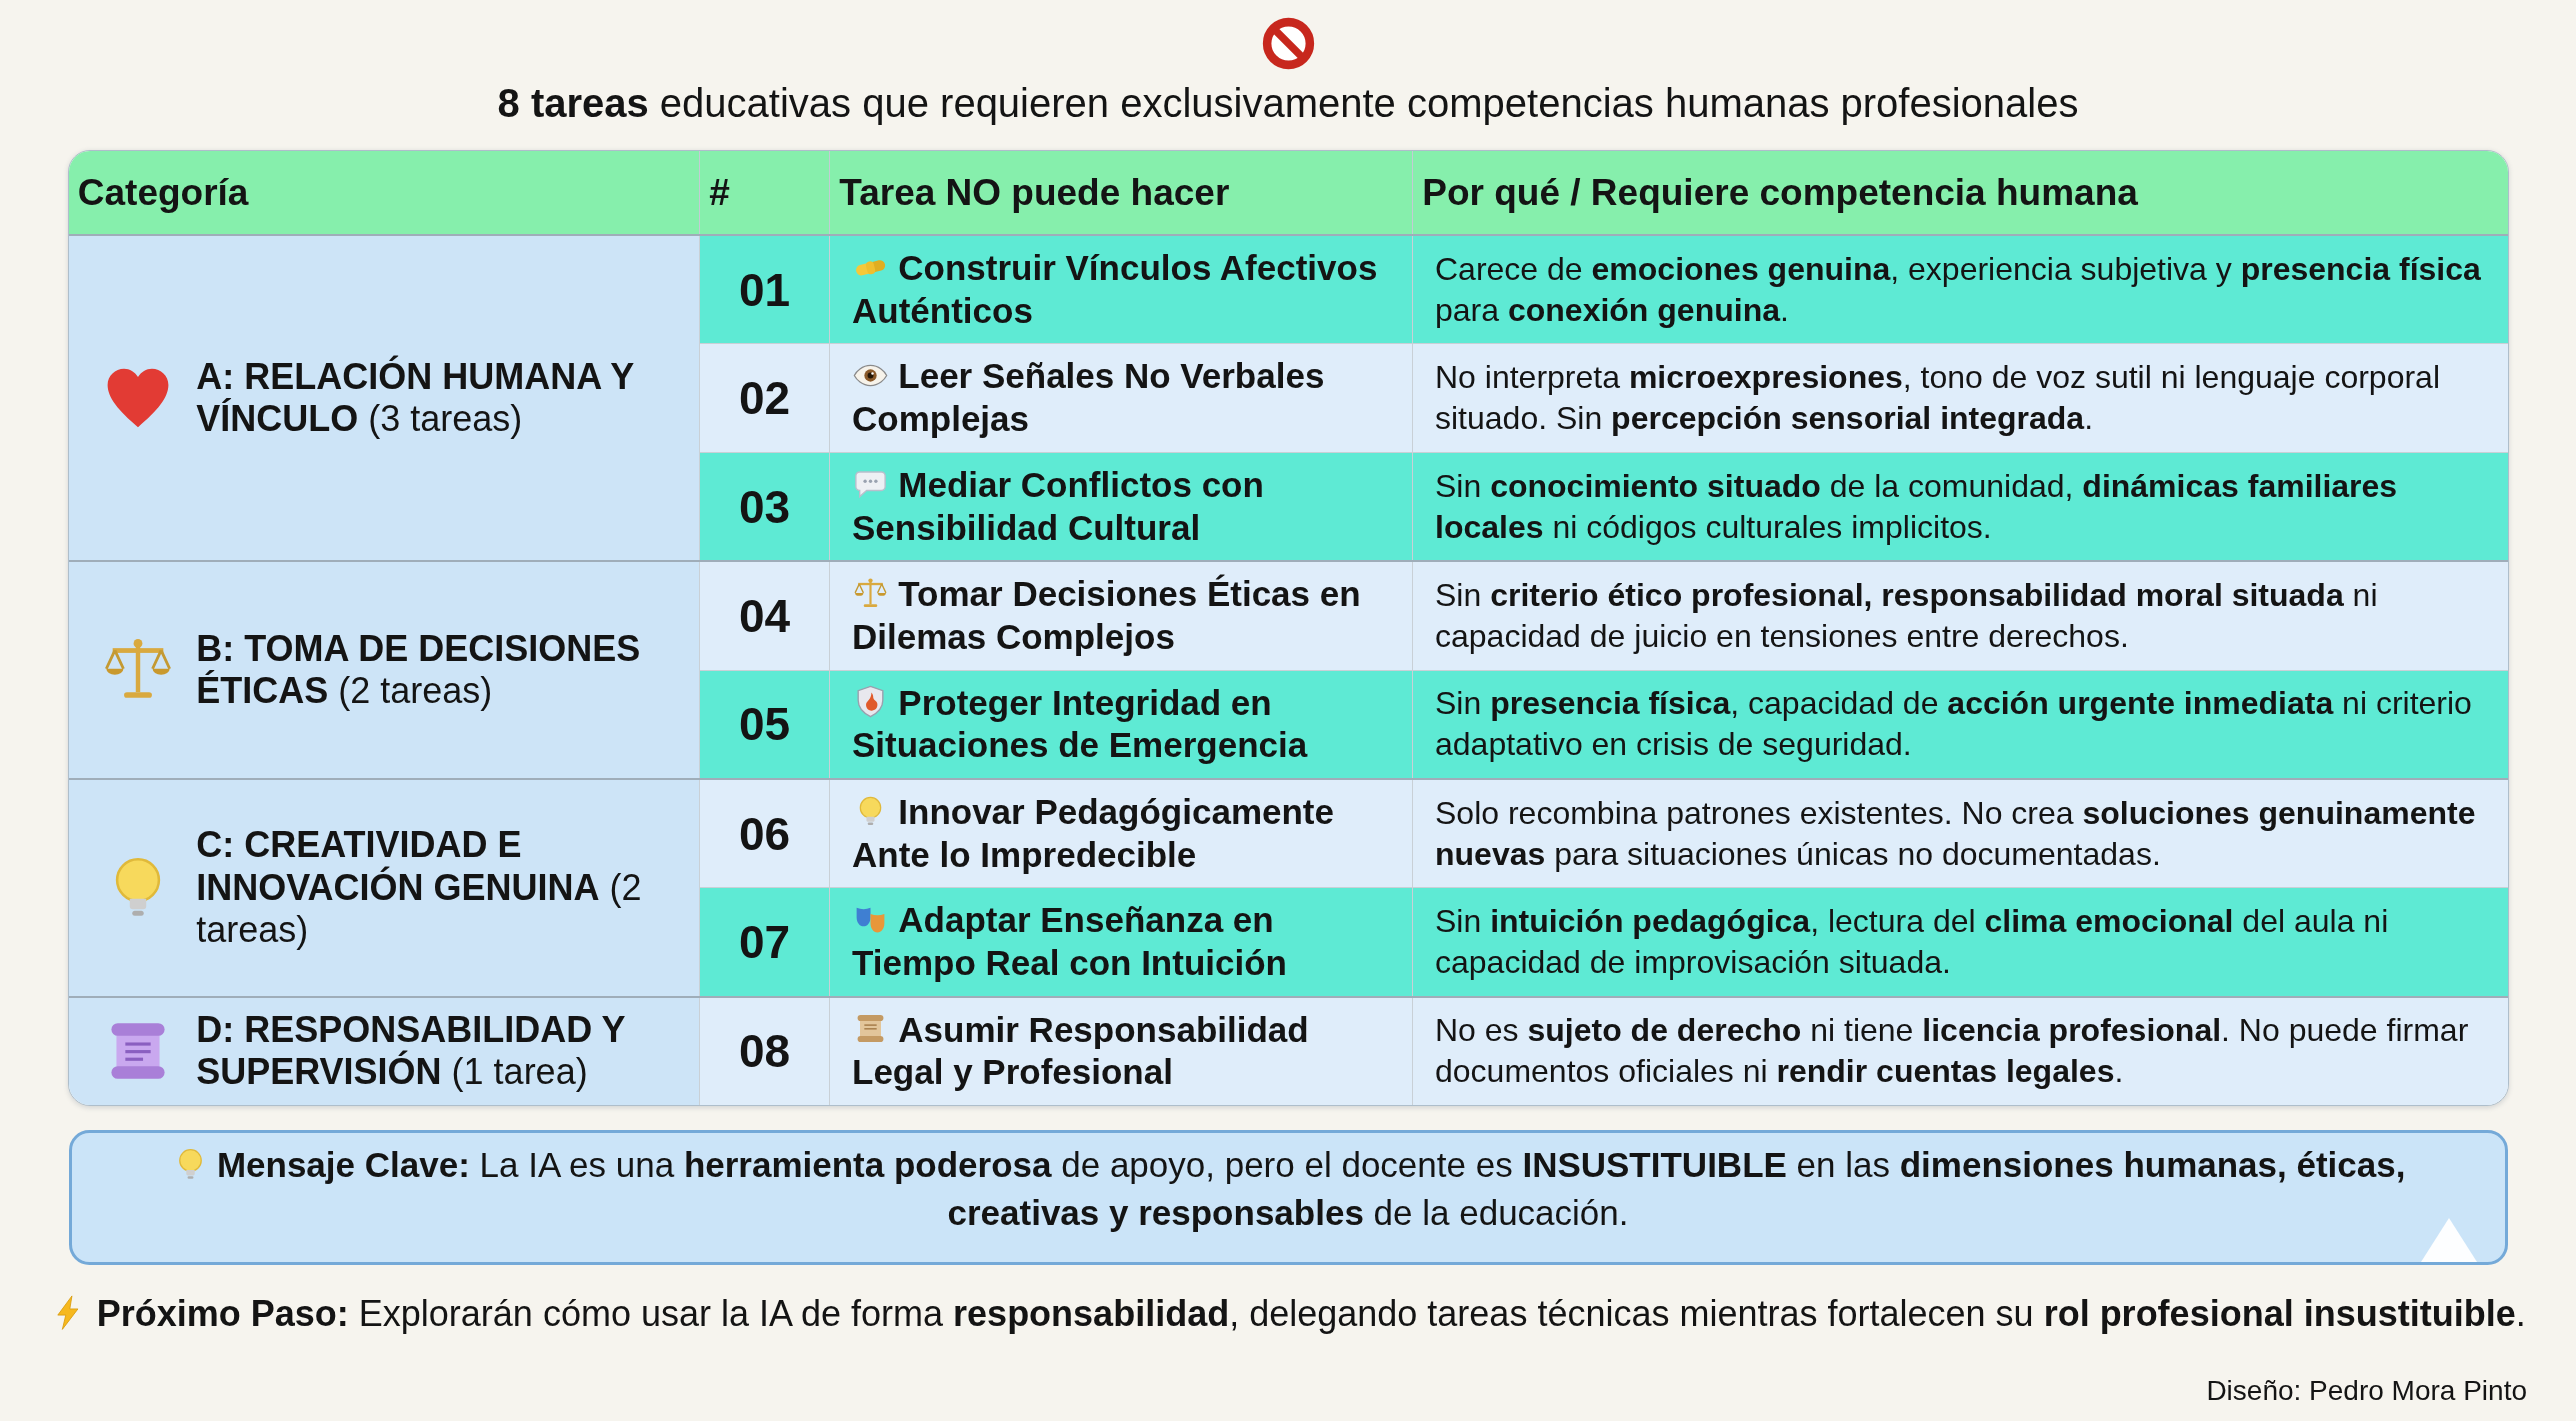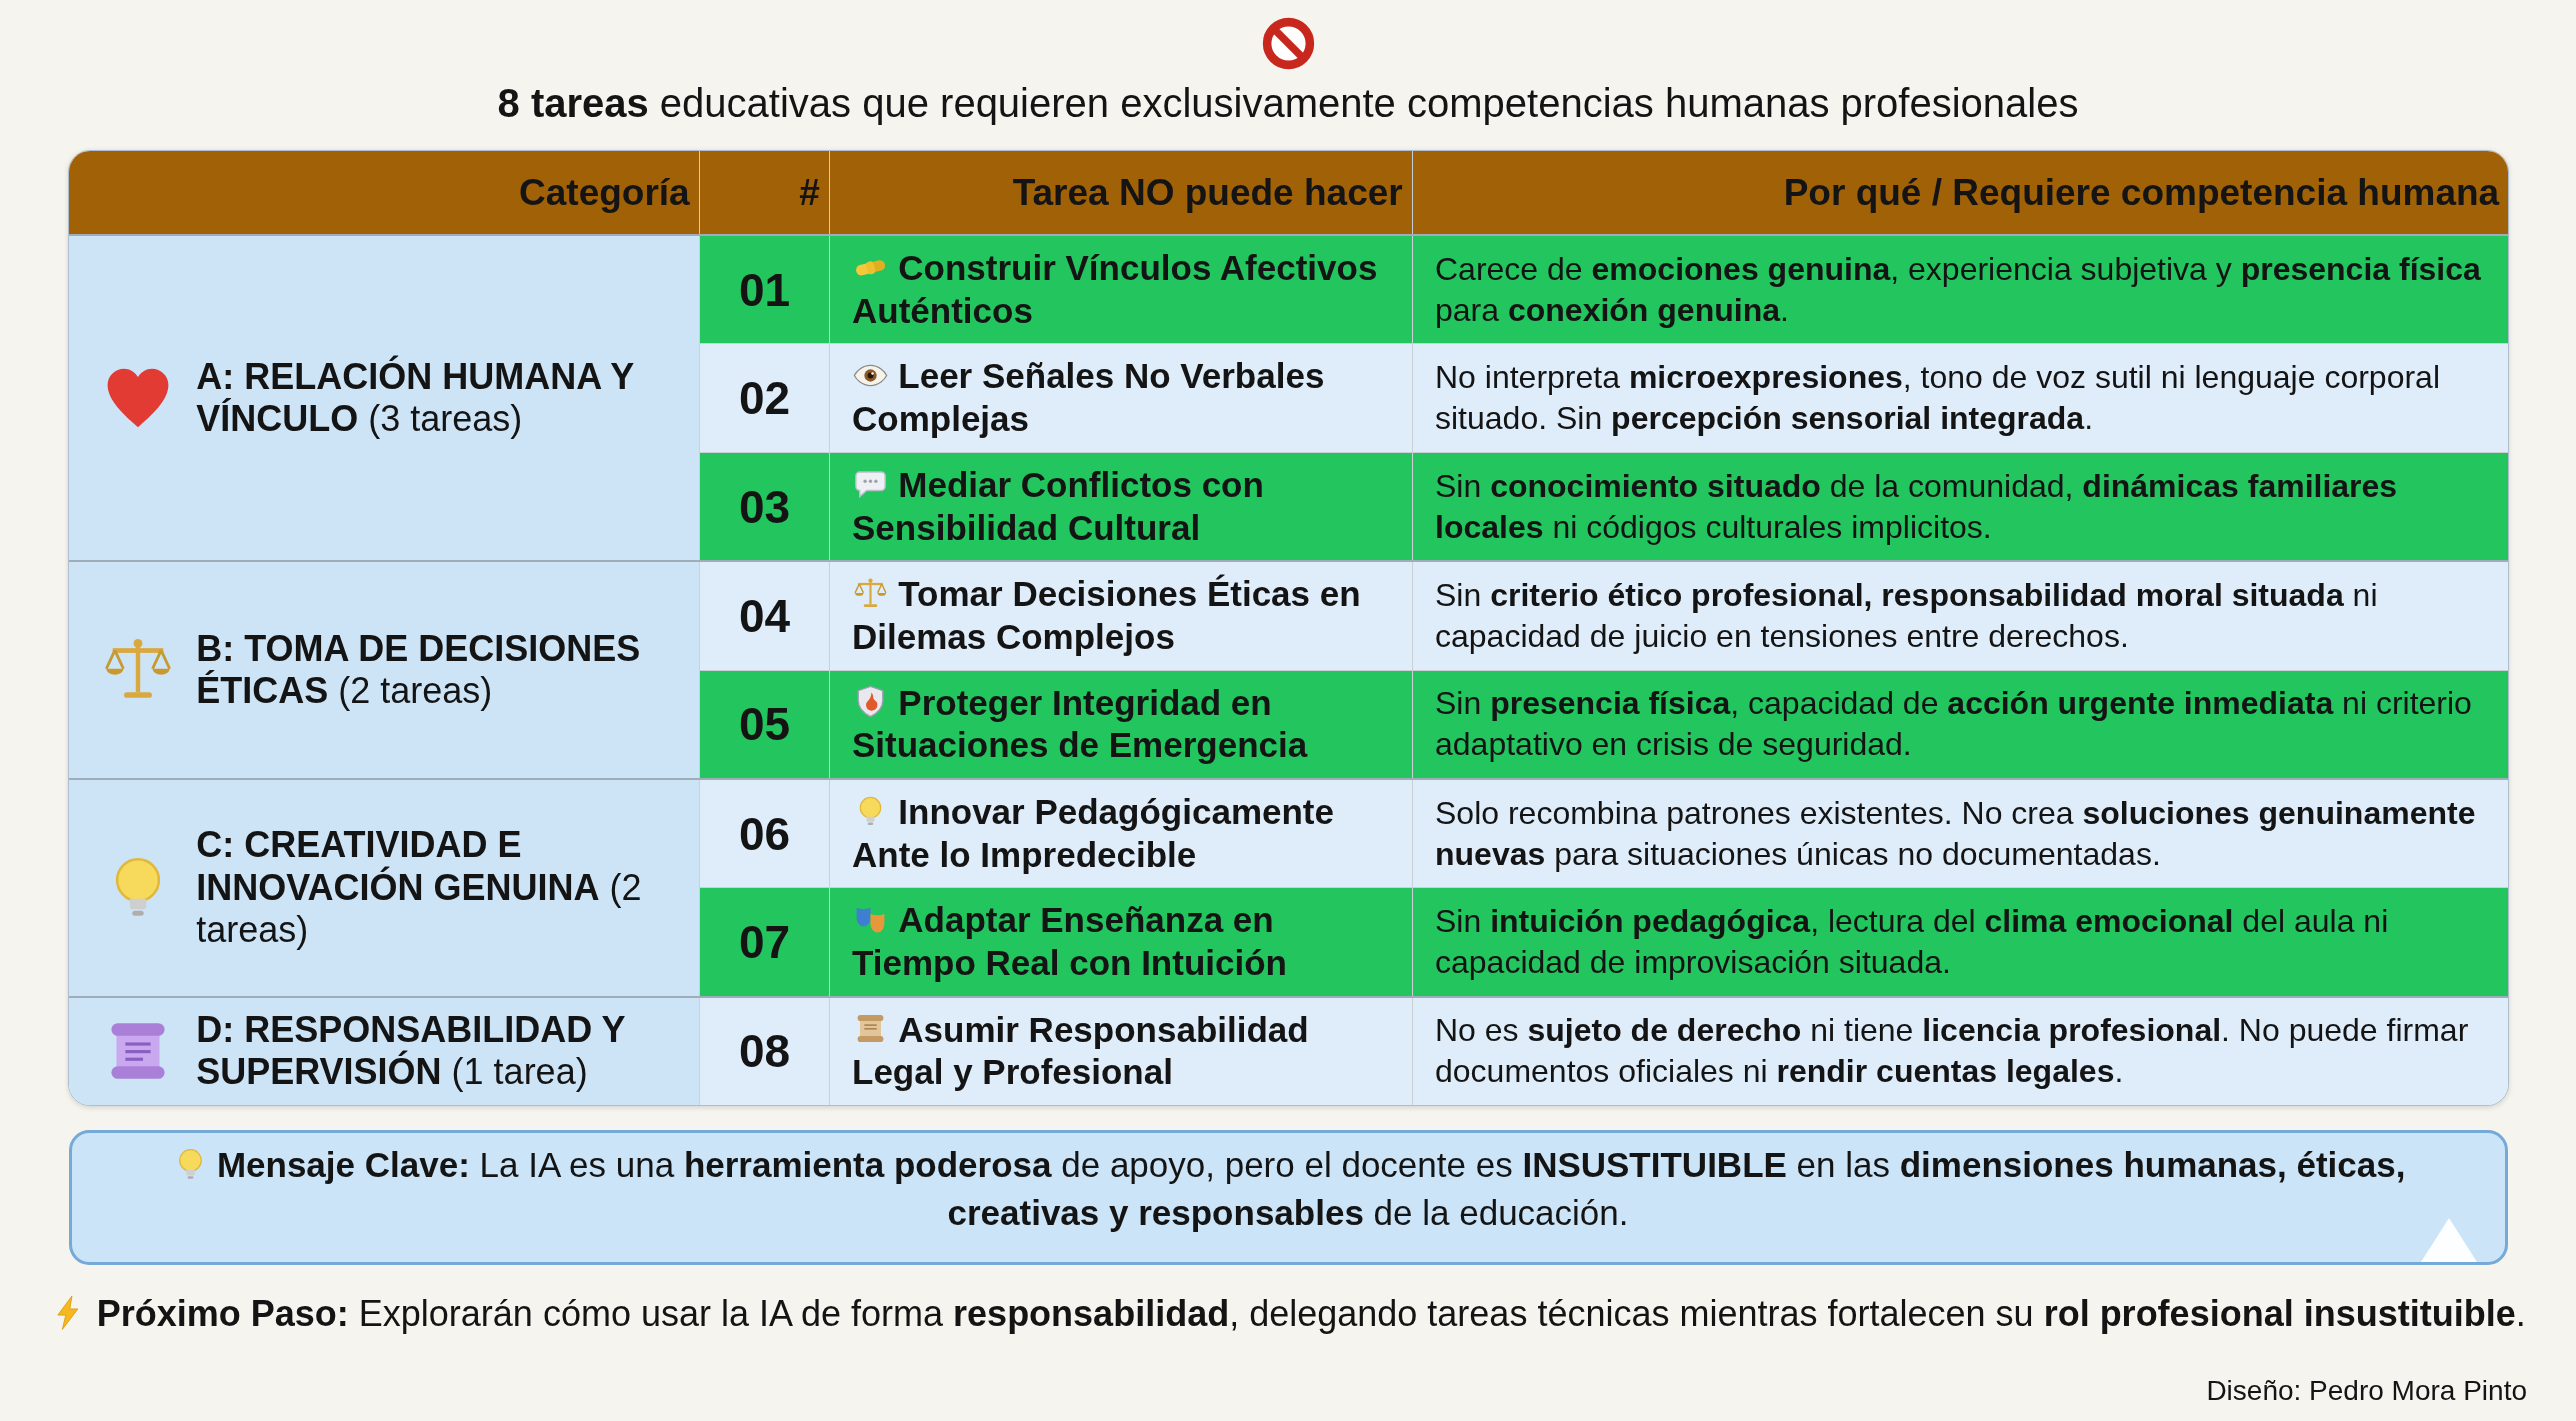--- a/index.html
+++ b/index.html
@@ -29,27 +29,27 @@
 
   
   .table-wrap{
     width:2439px;margin:0 auto;
     border:1.9px solid #aebecb;border-radius:22px;overflow:hidden;
     background:#fcfbf4;box-shadow:0 1.9px 5.6px rgba(60,80,100,.18);
   }
   table{width:100%;border-collapse:collapse;border:hidden;table-layout:fixed;}
   col.c-cat{width:631px;} col.c-num{width:130px;} col.c-task{width:583px;} col.c-why{width:1096px;}
   th{
-    background:#a16207;font-size:37px;font-weight:bold;
+    background:#86efac;font-size:37px;font-weight:bold;
     padding:20.4px 9.3px;border:1.4px solid #c3ccd4;border-bottom:2.3px solid #9fadb9;
-    text-align:right;
+    text-align:left;
   }
   td{border:1.4px solid #c9d0d6;padding:11px 22px;vertical-align:middle;}
   tr.group-start td{border-top:2.3px solid #9fadb9;}
-  tr.odd  td{background:#22c55e;}
+  tr.odd  td{background:#5eead4;}
   tr.even td{background:#dfedfa;}
   td.cat{background:#cde4f7 !important;}
   .cat-inner{display:flex;align-items:center;gap:16.7px;padding-left:9.3px;}
   .cat-label{font-size:36px;line-height:1.18;}
   td.num{text-align:center;font-size:46px;font-weight:bold;}
   td.task{font-size:35px;font-weight:bold;line-height:1.22;}
   td.why{font-size:32px;line-height:1.28;}
   b{font-weight:bold;}
 
   

